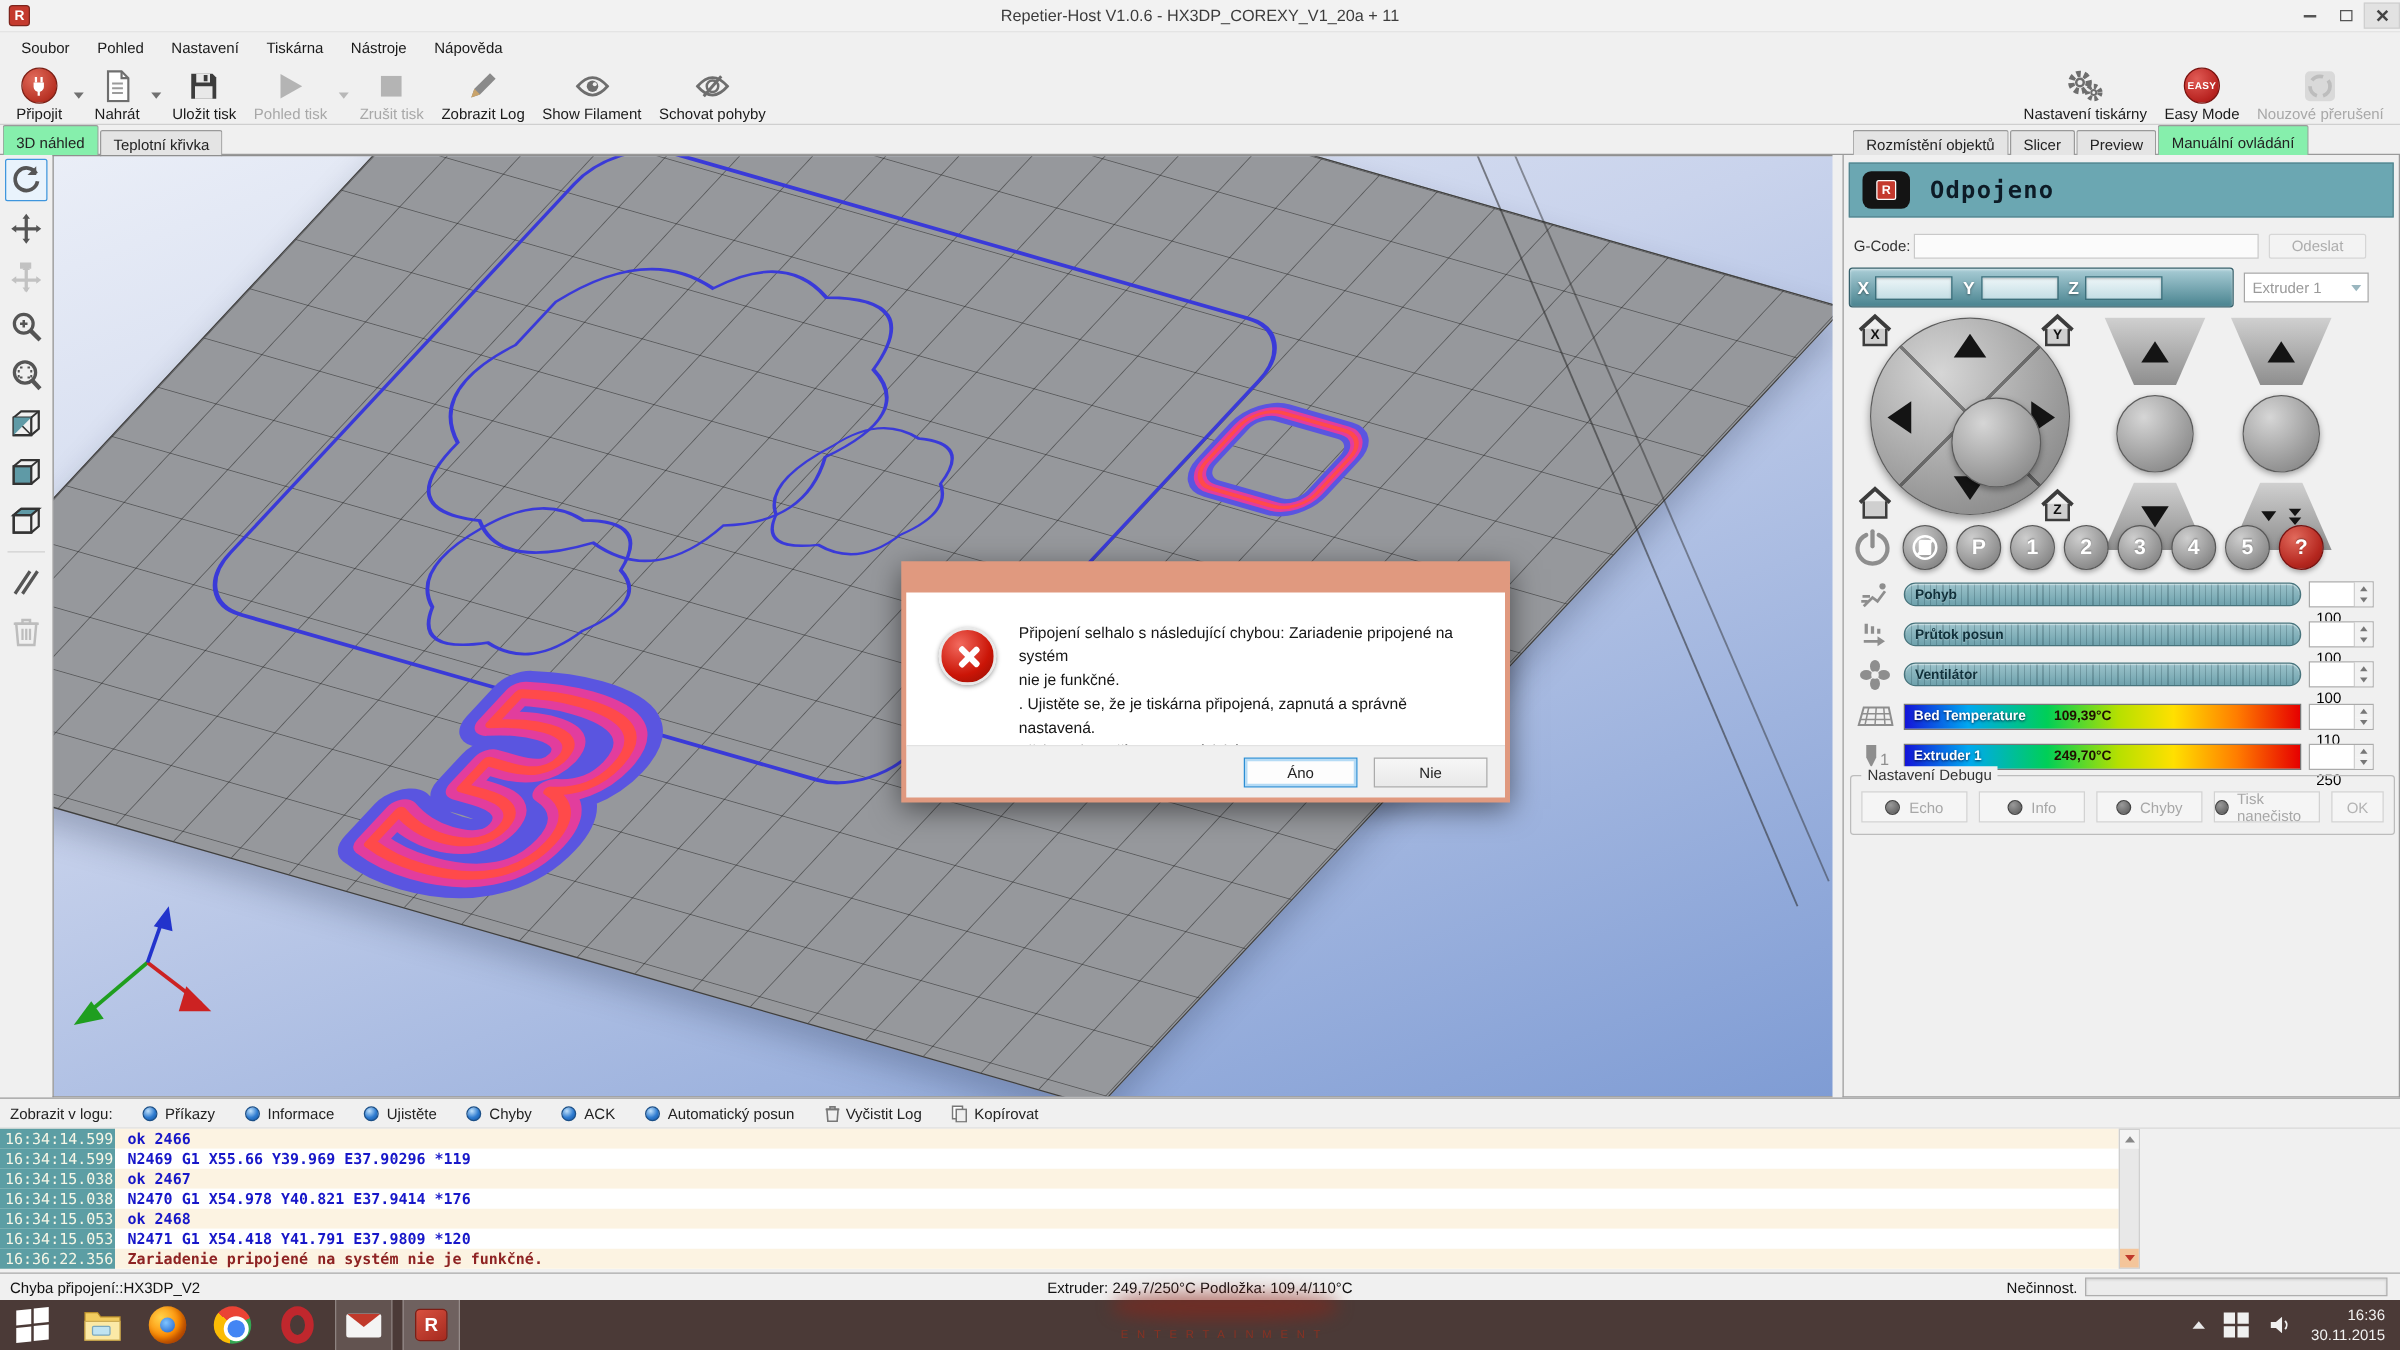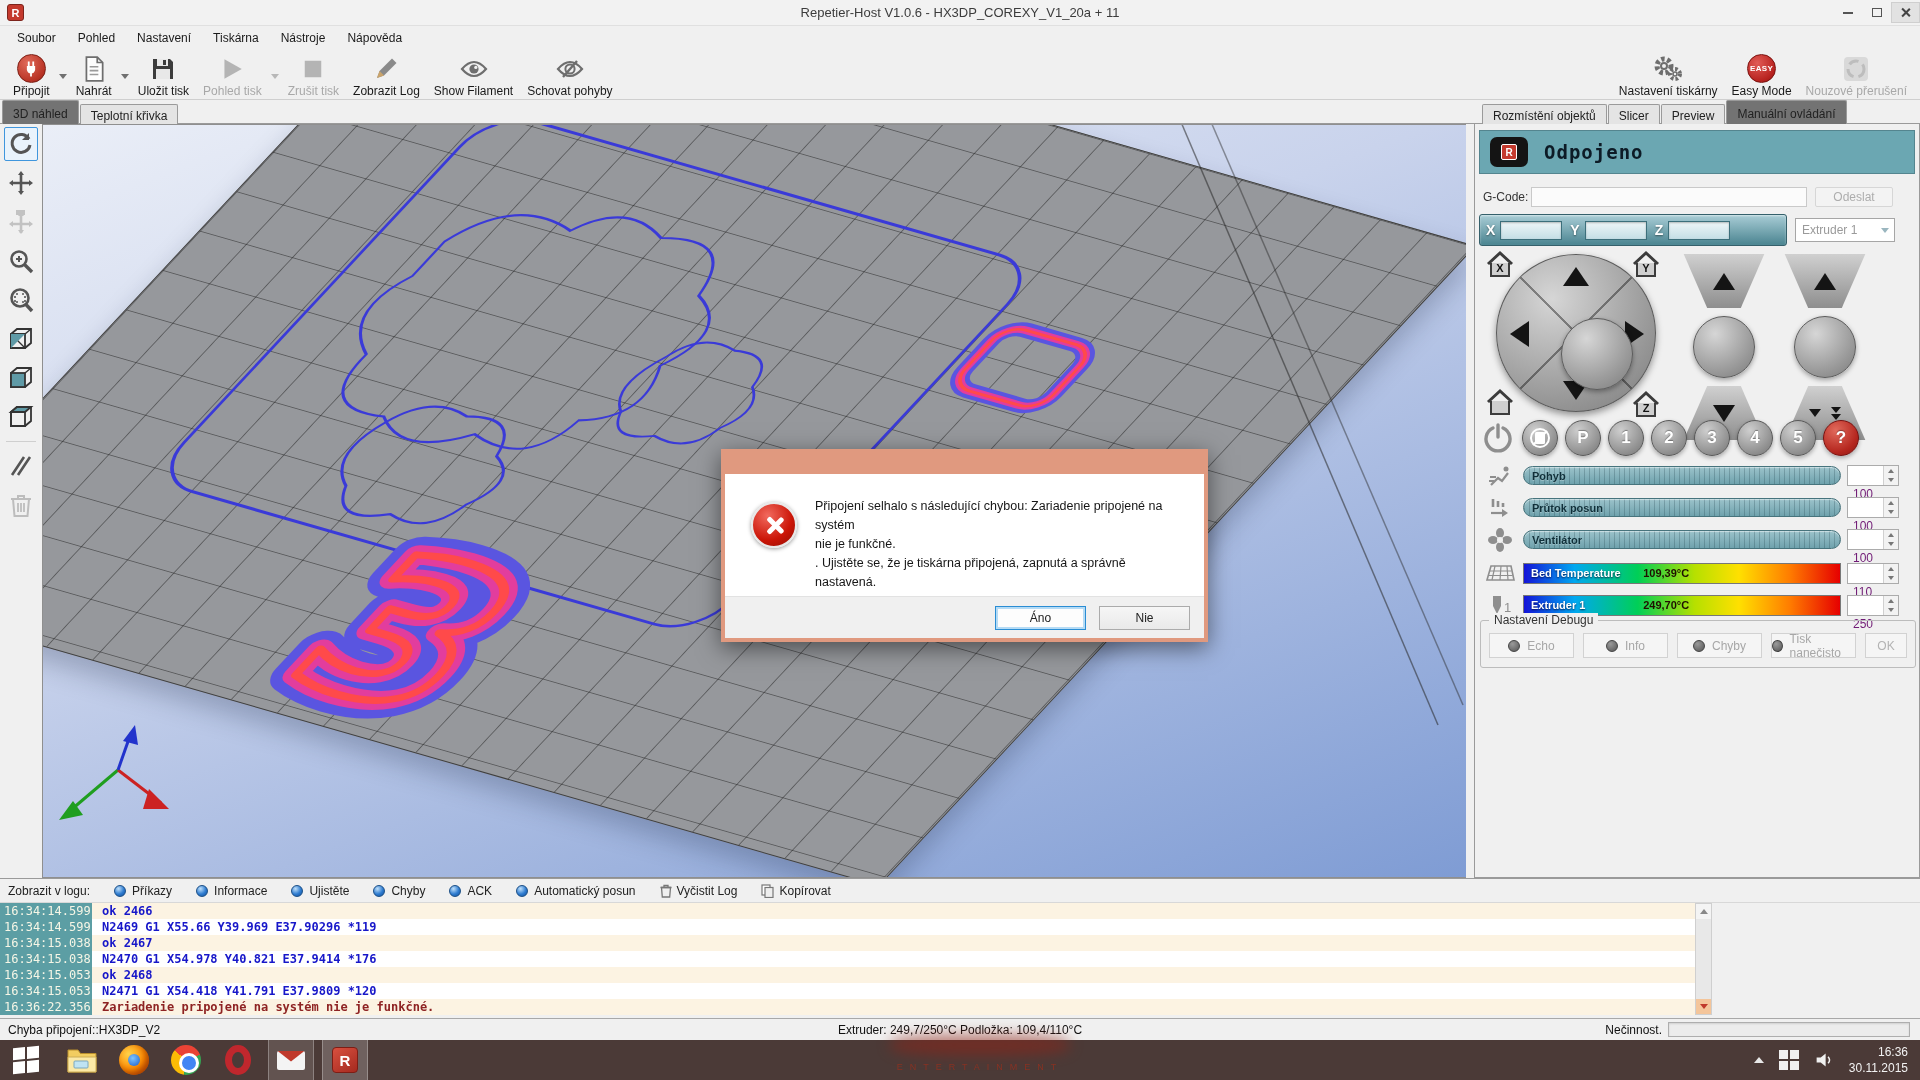--- a/index.html
+++ b/index.html
@@ -31,21 +31,21 @@
   .tb-lbl{margin-top:1px;color:#1a1a1a;white-space:nowrap;}
   .tb-btn.disabled .tb-lbl{color:#a8a8a8;}
   .dd{width:0;height:0;border-left:4px solid transparent;border-right:4px solid transparent;border-top:5px solid #707070;align-self:center;margin:0 2px;}
   .tb-right{margin-left:auto;display:flex;}
   .plug-circ{width:29px;height:29px;border-radius:50%;background:radial-gradient(circle at 35% 30%,#e06a5a,#b93325 70%,#8e2217);border:1px solid #7c1f15;display:flex;align-items:center;justify-content:center;}
   .easy-circ{width:29px;height:29px;border-radius:50%;background:radial-gradient(circle at 35% 30%,#e15b55,#b7221f 70%,#8c1513);border:1px solid #7a120f;color:#fff;font-size:8px;font-weight:bold;display:flex;align-items:center;justify-content:center;letter-spacing:.3px;}
 
   
   .tabrow{position:absolute;top:100px;left:0;right:0;height:24px;border-bottom:1px solid #9a9a9a;background:#f0f0f0;}
   .tab{display:inline-block;border:1px solid #9a9a9a;border-bottom:none;background:#e4e4e4;padding:4px 10px 3px;margin-right:1px;color:#222;position:relative;top:2px;border-radius:2px 2px 0 0;}
-  .tab.active{background:#737373;top:0px;padding-top:6px;z-index:2;}
+  .tab.active{background:#86efac;top:0px;padding-top:6px;z-index:2;}
   .ltabs{position:absolute;left:2px;top:0;height:24px;}
   .rtabs{position:absolute;left:1482px;top:0;height:24px;white-space:nowrap;}
 
   
   .main{position:absolute;top:124px;left:0;width:1920px;height:754px;}
   .vp-tools{position:absolute;left:0;top:0;width:42px;height:754px;background:#f0f0f0;display:flex;flex-direction:column;align-items:center;padding-top:3px;gap:5px;}
   .vtool{width:34px;height:34px;display:flex;align-items:center;justify-content:center;border:1px solid transparent;border-radius:2px;}
   .vtool.selected{border-color:#3f96dd;background:#e9f3fc;}
   .vsep{width:30px;height:1px;background:#cfcfcf;margin:2px 0;}
 
@@ -111,21 +111,21 @@
   .srow .sicon{position:absolute;left:6px;top:0;width:38px;height:24px;display:flex;align-items:center;justify-content:center;}
   .slider{position:absolute;left:48px;top:2px;width:318px;height:19px;border-radius:10px;border:1px solid #47747d;
     background:repeating-linear-gradient(90deg,rgba(15,45,55,.22) 0 1px,transparent 1px 5px),linear-gradient(#9cc3cb,#6fa2ad);
     display:flex;align-items:center;padding-left:8px;box-shadow:inset 0 1px 1px rgba(255,255,255,.5);}
   .slider .slbl{font-weight:bold;font-size:11px;color:#10303a;text-shadow:0 1px 0 rgba(255,255,255,.25);}
   .tempbar{position:absolute;left:48px;top:1px;width:318px;height:21px;border:1px solid #777;
     background:linear-gradient(90deg,#1414d8 0%,#00a8f0 16%,#00cf57 36%,#b6e000 54%,#ffe000 68%,#ff7d00 84%,#e60000 100%);}
   .tempbar .tlbl{position:absolute;left:7px;top:3px;color:#fff;font-weight:bold;font-size:11px;text-shadow:0 1px 2px rgba(0,0,40,.8);}
   .tempbar .tval{position:absolute;left:45%;top:3px;transform:translateX(-50%);color:#201000;font-weight:bold;font-size:11px;}
   .spin{position:absolute;left:372px;top:1px;width:52px;height:21px;background:#fff;border:1px solid #ababab;display:flex;align-items:center;}
-  .spin .sval{flex:1;padding-left:5px;color:#701a75;margin-top:36px;}
+  .spin .sval{flex:1;padding-left:5px;color:#000000;margin-top:36px;}
   .spin .arrows{width:15px;height:100%;border-left:1px solid #d0d0d0;display:flex;flex-direction:column;}
   .spin .arrows div{flex:1;display:flex;align-items:center;justify-content:center;background:#f2f2f2;}
   .caret-up{width:0;height:0;border-left:3.5px solid transparent;border-right:3.5px solid transparent;border-bottom:4px solid #777;}
   .caret-dn{width:0;height:0;border-left:3.5px solid transparent;border-right:3.5px solid transparent;border-top:4px solid #777;}
 
   
   .debug{position:absolute;left:5px;top:496px;width:436px;height:48px;border:1px solid #bcbcbc;border-radius:3px;}
   .debug .legend{position:absolute;left:8px;top:-8px;background:#f0f0f0;padding:0 5px;color:#333;}
   .debug .drow{position:absolute;left:8px;top:12px;right:8px;display:flex;gap:9px;align-items:center;}
   .dbtn{height:25px;flex:1;background:#f5f5f5;border:1px solid #d2d2d2;display:flex;align-items:center;justify-content:center;gap:7px;color:#a7a7a7;}

